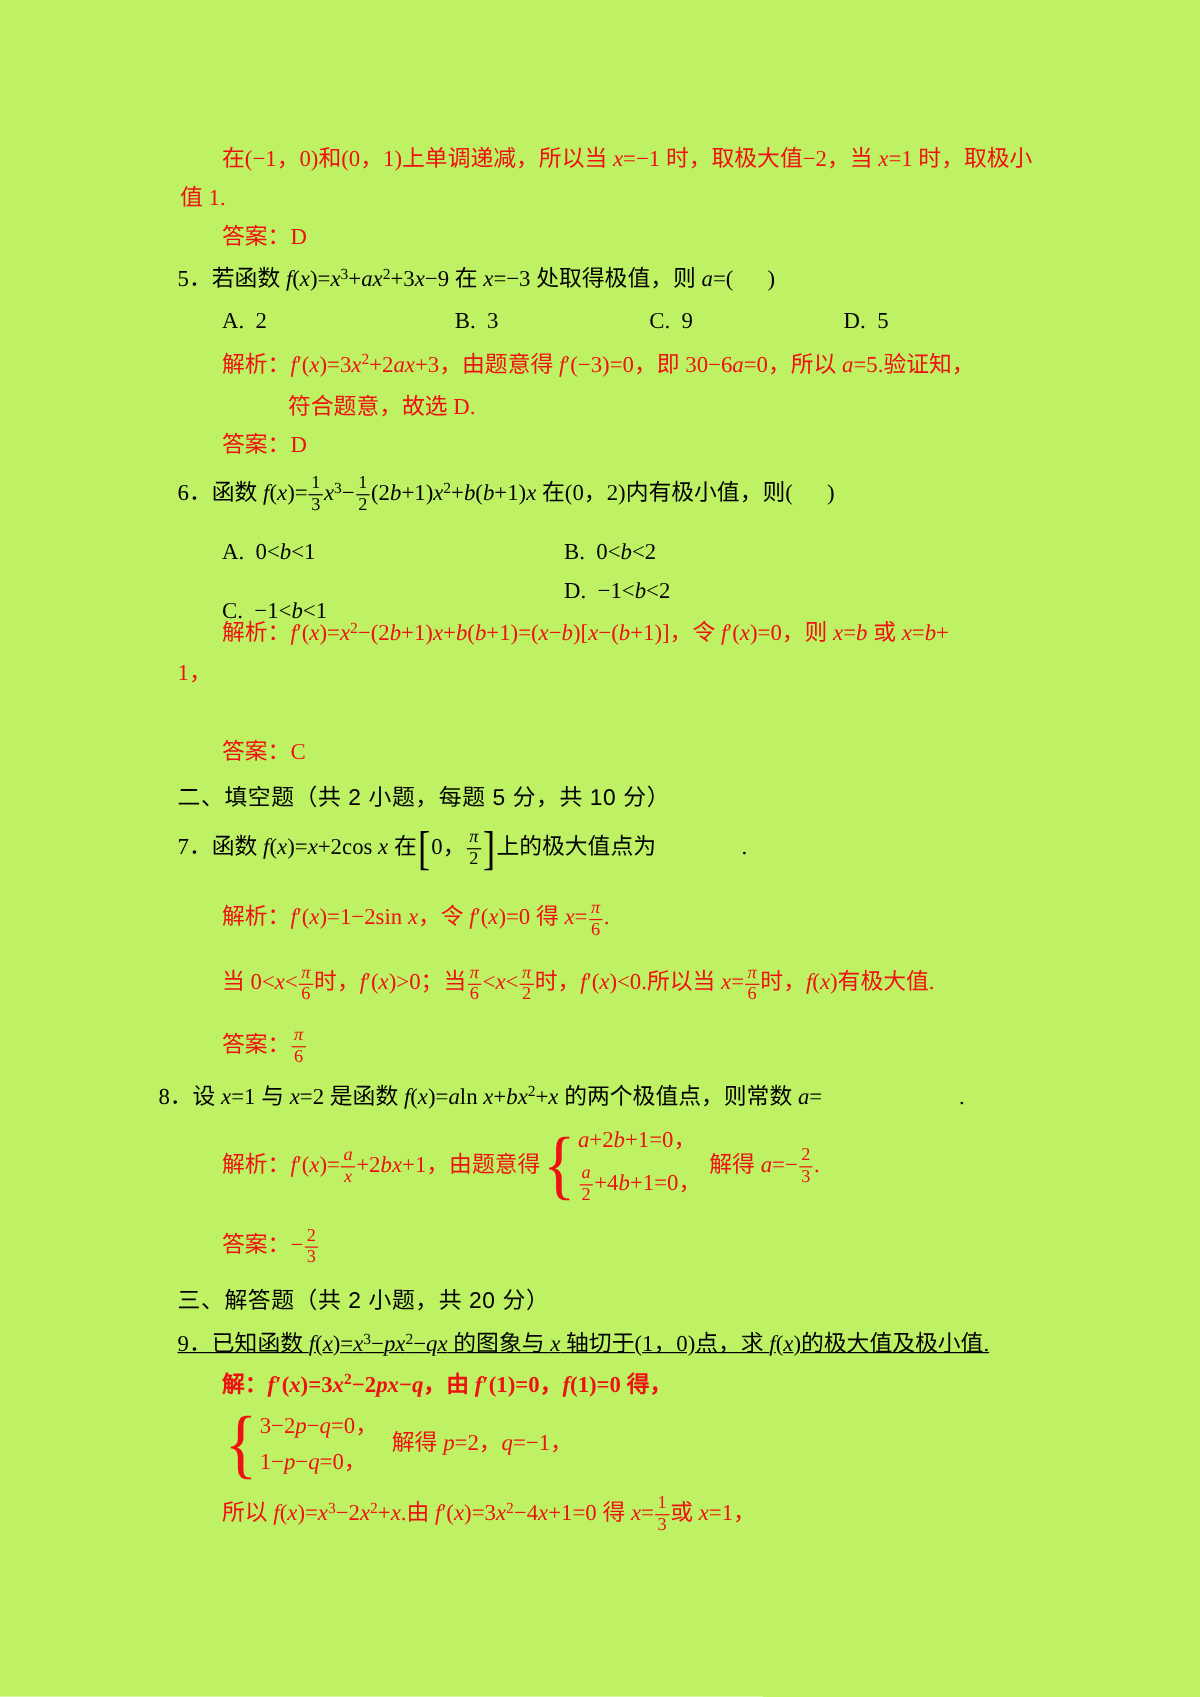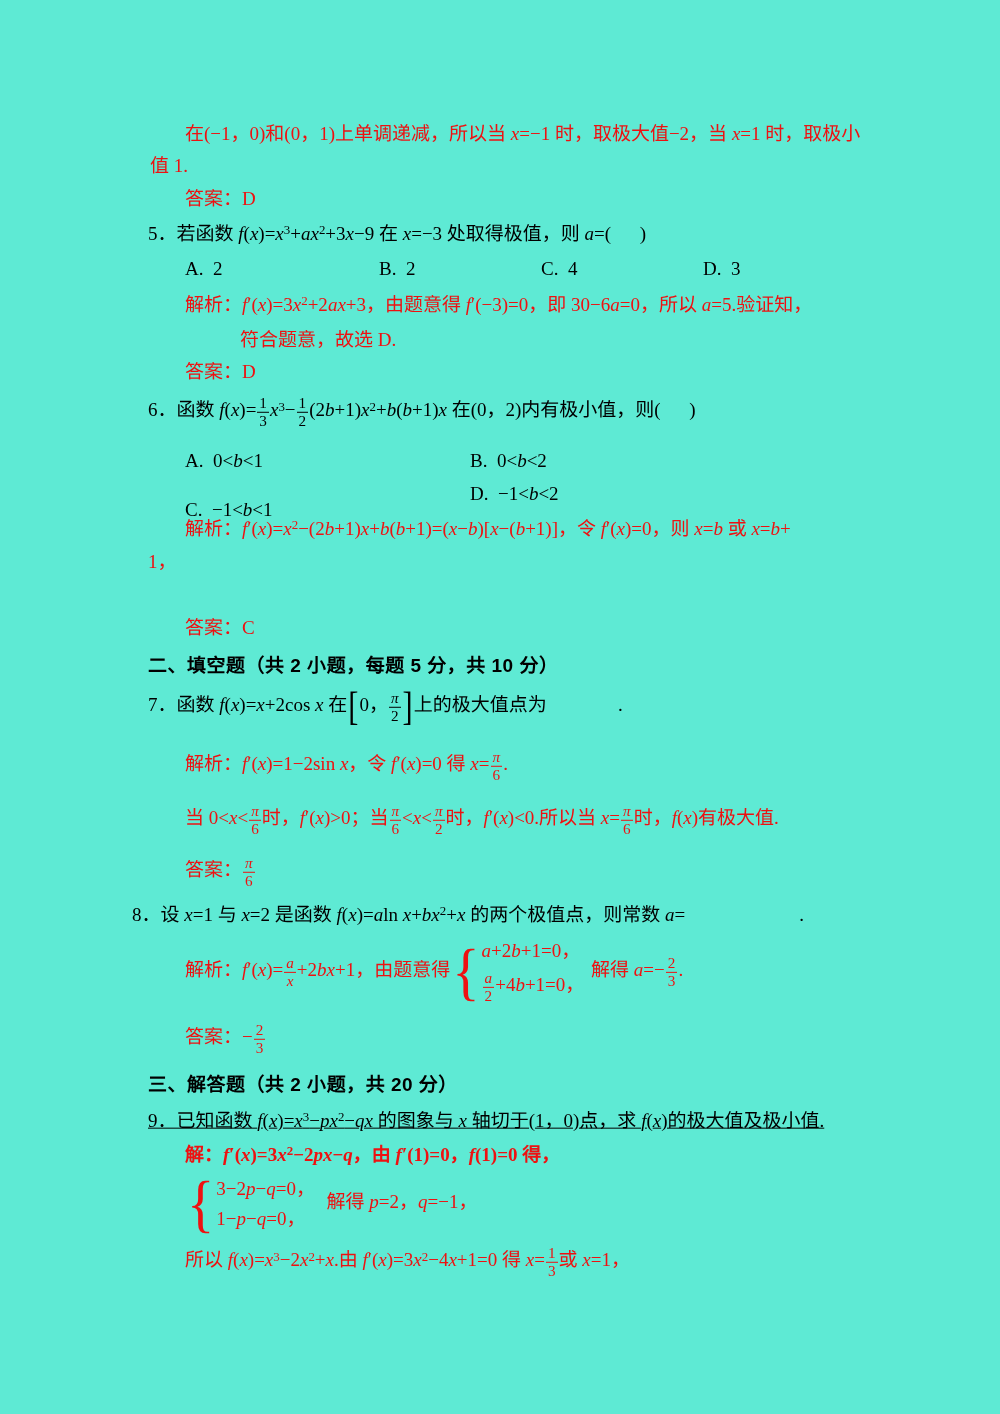--- a/index.html
+++ b/index.html
@@ -12,21 +12,21 @@
     font-size:19px;
     overflow:hidden;
   }
   .ln{
     position:absolute;
     white-space:pre;
     transform:translateY(-50%);
     line-height:1.3;
   }
   .heading{
-    font-weight:bold;
+    font-weight:normal;
     font-family:"Liberation Sans","DejaVu Sans",sans-serif;
     letter-spacing:0.5px;
   }
   .it{font-style:italic;}
   .sup{font-size:0.68em;position:relative;top:-0.45em;}
   .fr{
     display:inline-flex;flex-direction:column;align-items:center;
     vertical-align:middle;font-size:0.8em;line-height:1.1;
     margin:0 1px;text-align:center;
   }
@@ -40,29 +40,29 @@
   .cases .crows{display:inline-flex;flex-direction:column;row-gap:8px;}
   .cases .crow{white-space:pre;line-height:1.15;}
   .bb{
     display:inline-block;font-size:1.6em;line-height:0.95;
     transform:scaleY(1.3);vertical-align:middle;margin:0 1px;
   }
 </style>
 </head>
 <body>
 
-<div class="page" style="background: #5eead4;">
+<div class="page" style="background: #bef264;">
     <div class="ln" style="left: 185px; top: 134px; color: rgb(238, 17, 17);">在(−1，0)和(0，1)上单调递减，所以当 <span class="it">x</span>=−1 时，取极大值−2，当 <span class="it">x</span>=1 时，取极小</div>
     <div class="ln" style="left: 150px; top: 166px; color: rgb(238, 17, 17);">值 1.</div>
     <div class="ln" style="left: 185px; top: 199px; color: rgb(238, 17, 17);">答案：D</div>
     <div class="ln" style="left: 148px; top: 234px; color: rgb(0, 0, 0);">5．若函数 <span class="it">f</span>(<span class="it">x</span>)=<span class="it">x</span><span class="sup">3</span>+<span class="it">ax</span><span class="sup">2</span>+3<span class="it">x</span>−9 在 <span class="it">x</span>=−3 处取得极值，则 <span class="it">a</span>=(      )</div>
     <div class="ln" style="left: 185px; top: 269px; color: rgb(0, 0, 0);">A.  2</div>
-    <div class="ln" style="left: 379px; top: 269px; color: rgb(0, 0, 0);">B.  2</div>
-    <div class="ln" style="left: 541px; top: 269px; color: rgb(0, 0, 0);">C.  4</div>
-    <div class="ln" style="left: 703px; top: 269px; color: rgb(0, 0, 0);">D.  3</div>
+    <div class="ln" style="left: 379px; top: 269px; color: rgb(0, 0, 0);">B.  3</div>
+    <div class="ln" style="left: 541px; top: 269px; color: rgb(0, 0, 0);">C.  9</div>
+    <div class="ln" style="left: 703px; top: 269px; color: rgb(0, 0, 0);">D.  5</div>
     <div class="ln" style="left: 185px; top: 305px; color: rgb(238, 17, 17);">解析：<span class="it">f</span>′(<span class="it">x</span>)=3<span class="it">x</span><span class="sup">2</span>+2<span class="it">ax</span>+3，由题意得 <span class="it">f</span>′(−3)=0，即 30−6<span class="it">a</span>=0，所以 <span class="it">a</span>=5.验证知，</div>
     <div class="ln" style="left: 240px; top: 340px; color: rgb(238, 17, 17);">符合题意，故选 D.</div>
     <div class="ln" style="left: 185px; top: 372px; color: rgb(238, 17, 17);">答案：D</div>
     <div class="ln" style="left: 148px; top: 412px; color: rgb(0, 0, 0);">6．函数 <span class="it">f</span>(<span class="it">x</span>)=<span class="fr"><span class="fn">1</span><span class="fd">3</span></span><span class="it">x</span><span class="sup">3</span>−<span class="fr"><span class="fn">1</span><span class="fd">2</span></span>(2<span class="it">b</span>+1)<span class="it">x</span><span class="sup">2</span>+<span class="it">b</span>(<span class="it">b</span>+1)<span class="it">x</span> 在(0，2)内有极小值，则(      )</div>
     <div class="ln" style="left: 185px; top: 461px; color: rgb(0, 0, 0);">A.  0&lt;<span class="it">b</span>&lt;1</div>
     <div class="ln" style="left: 470px; top: 461px; color: rgb(0, 0, 0);">B.  0&lt;<span class="it">b</span>&lt;2</div>
     <div class="ln" style="left: 185px; top: 510px; color: rgb(0, 0, 0);">C.  −1&lt;<span class="it">b</span>&lt;1</div>
     <div class="ln" style="left: 470px; top: 494px; color: rgb(0, 0, 0);">D.  −1&lt;<span class="it">b</span>&lt;2</div>
     <div class="ln" style="left: 185px; top: 529px; color: rgb(238, 17, 17);">解析：<span class="it">f</span>′(<span class="it">x</span>)=<span class="it">x</span><span class="sup">2</span>−(2<span class="it">b</span>+1)<span class="it">x</span>+<span class="it">b</span>(<span class="it">b</span>+1)=(<span class="it">x</span>−<span class="it">b</span>)[<span class="it">x</span>−(<span class="it">b</span>+1)]，令 <span class="it">f</span>′(<span class="it">x</span>)=0，则 <span class="it">x</span>=<span class="it">b</span> 或 <span class="it">x</span>=<span class="it">b</span>+</div>
     <div class="ln" style="left: 148px; top: 562px; color: rgb(238, 17, 17);">1，</div>

